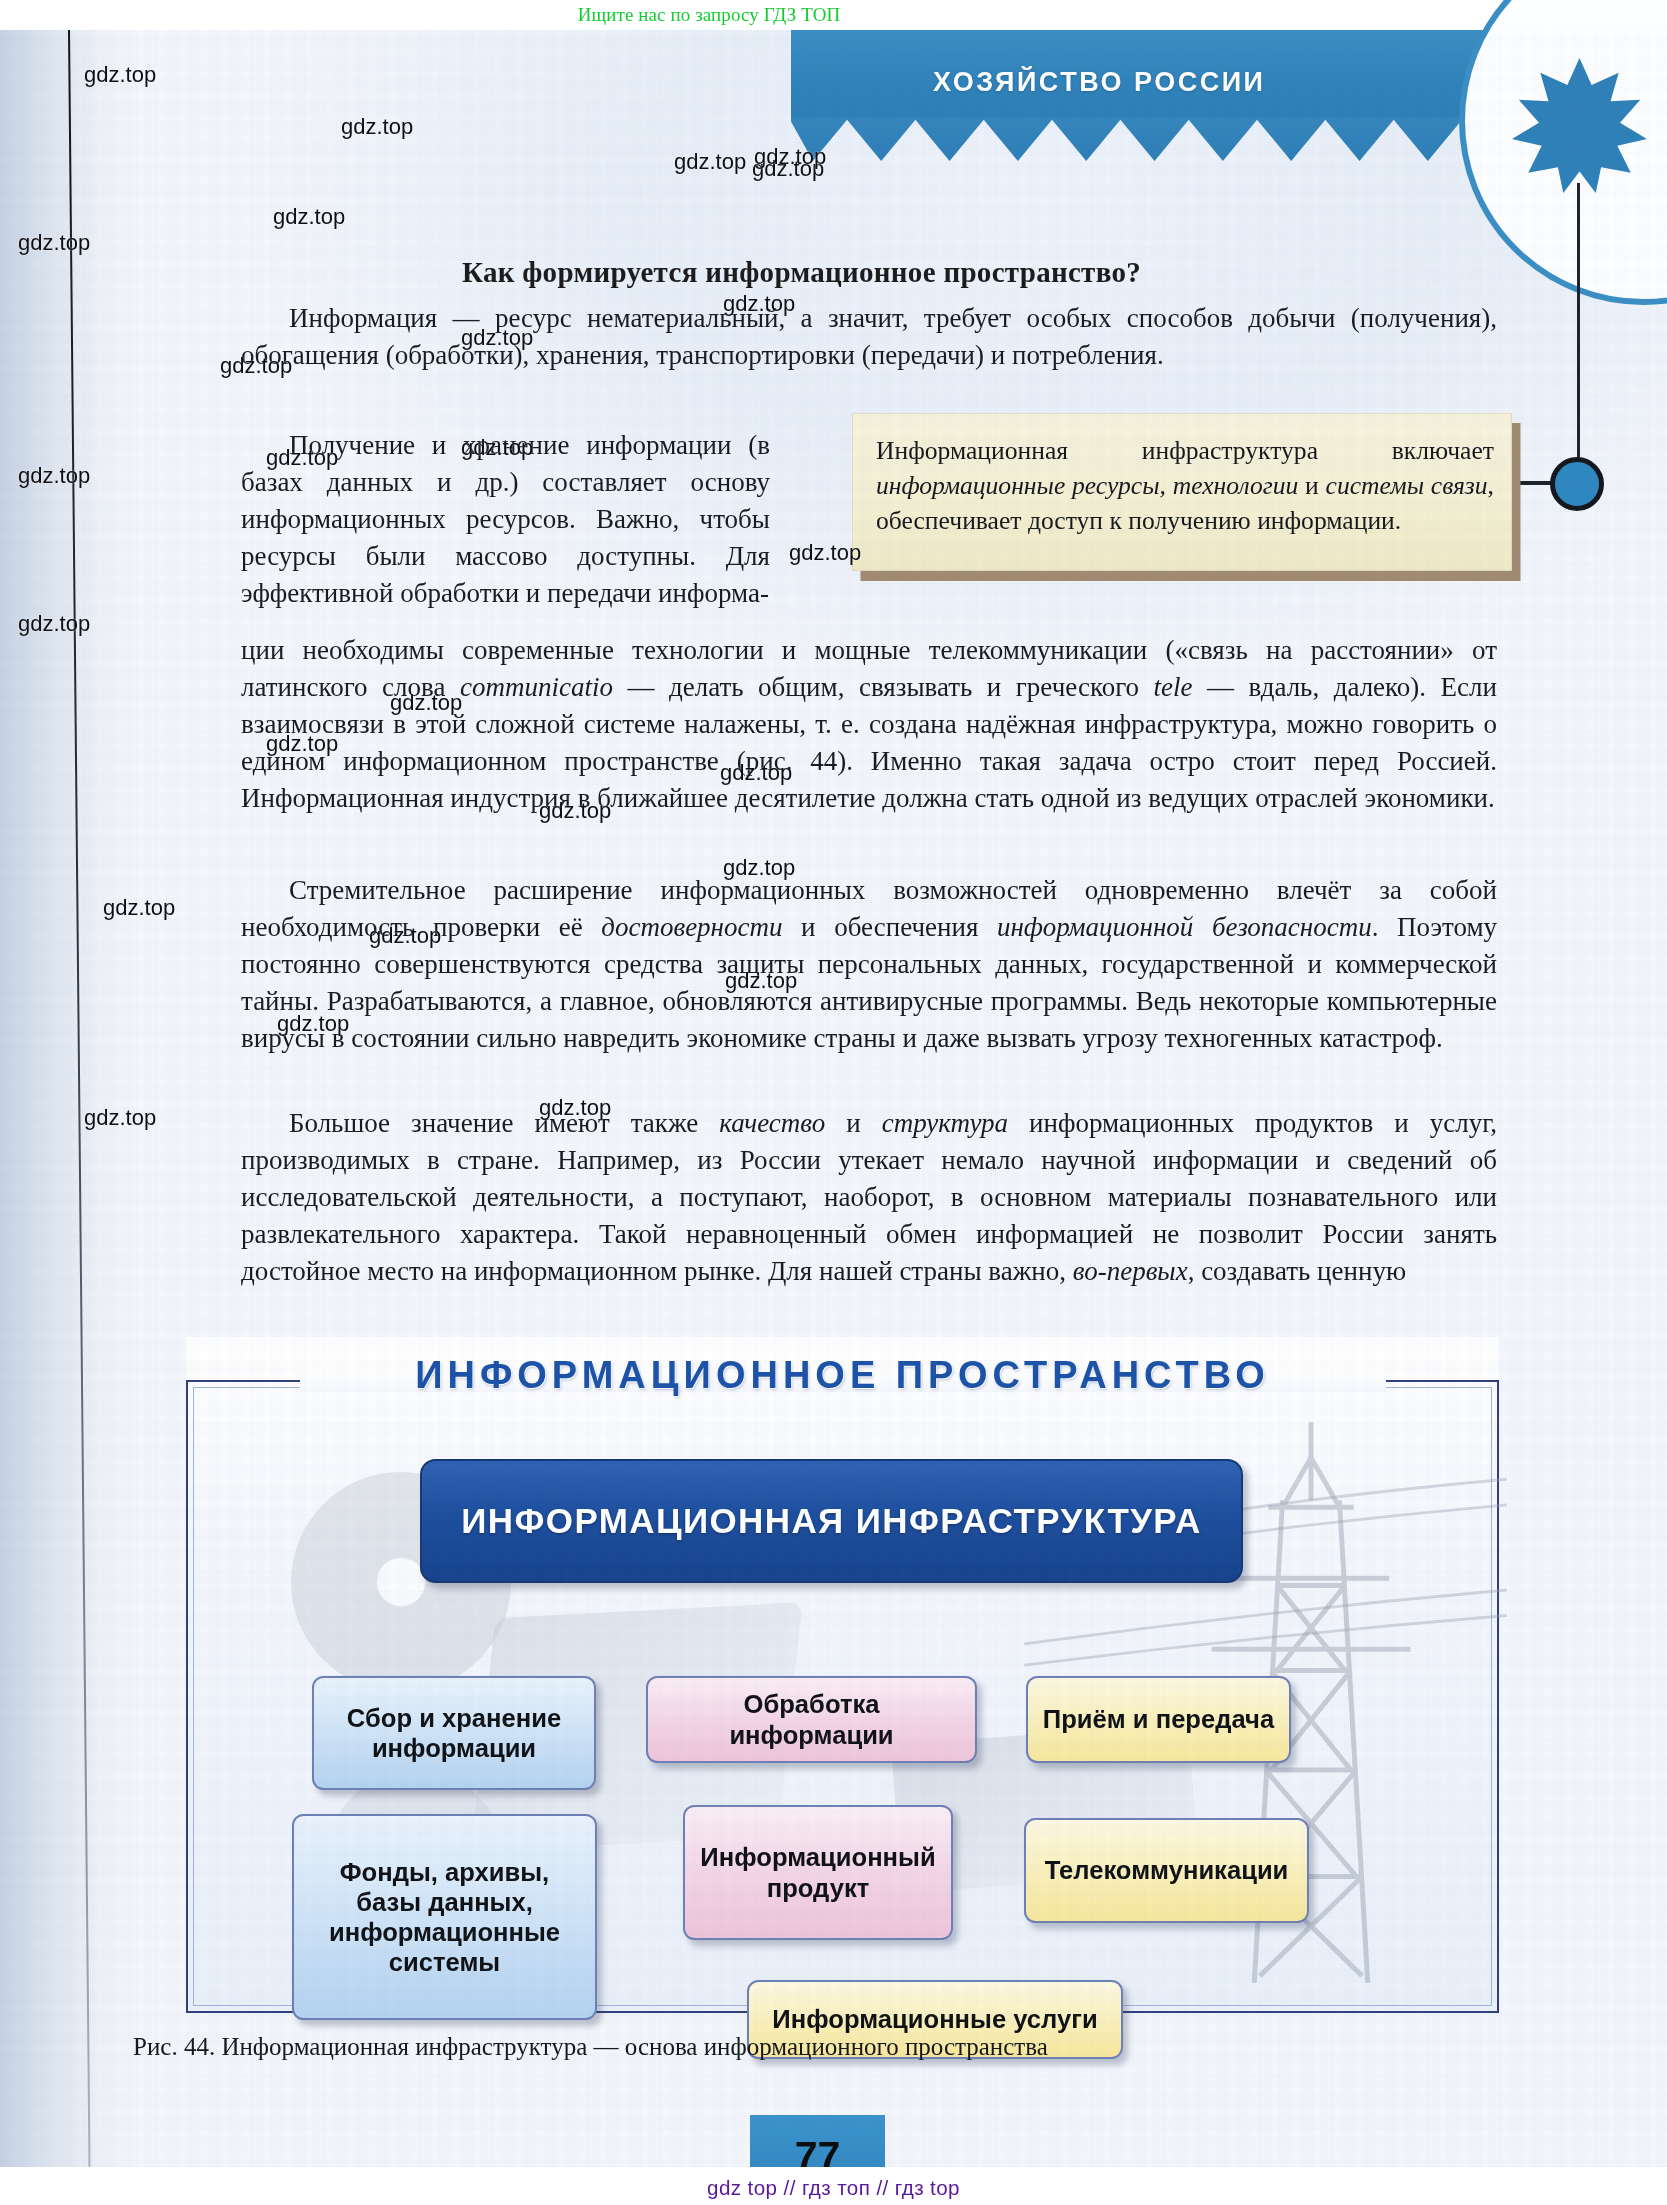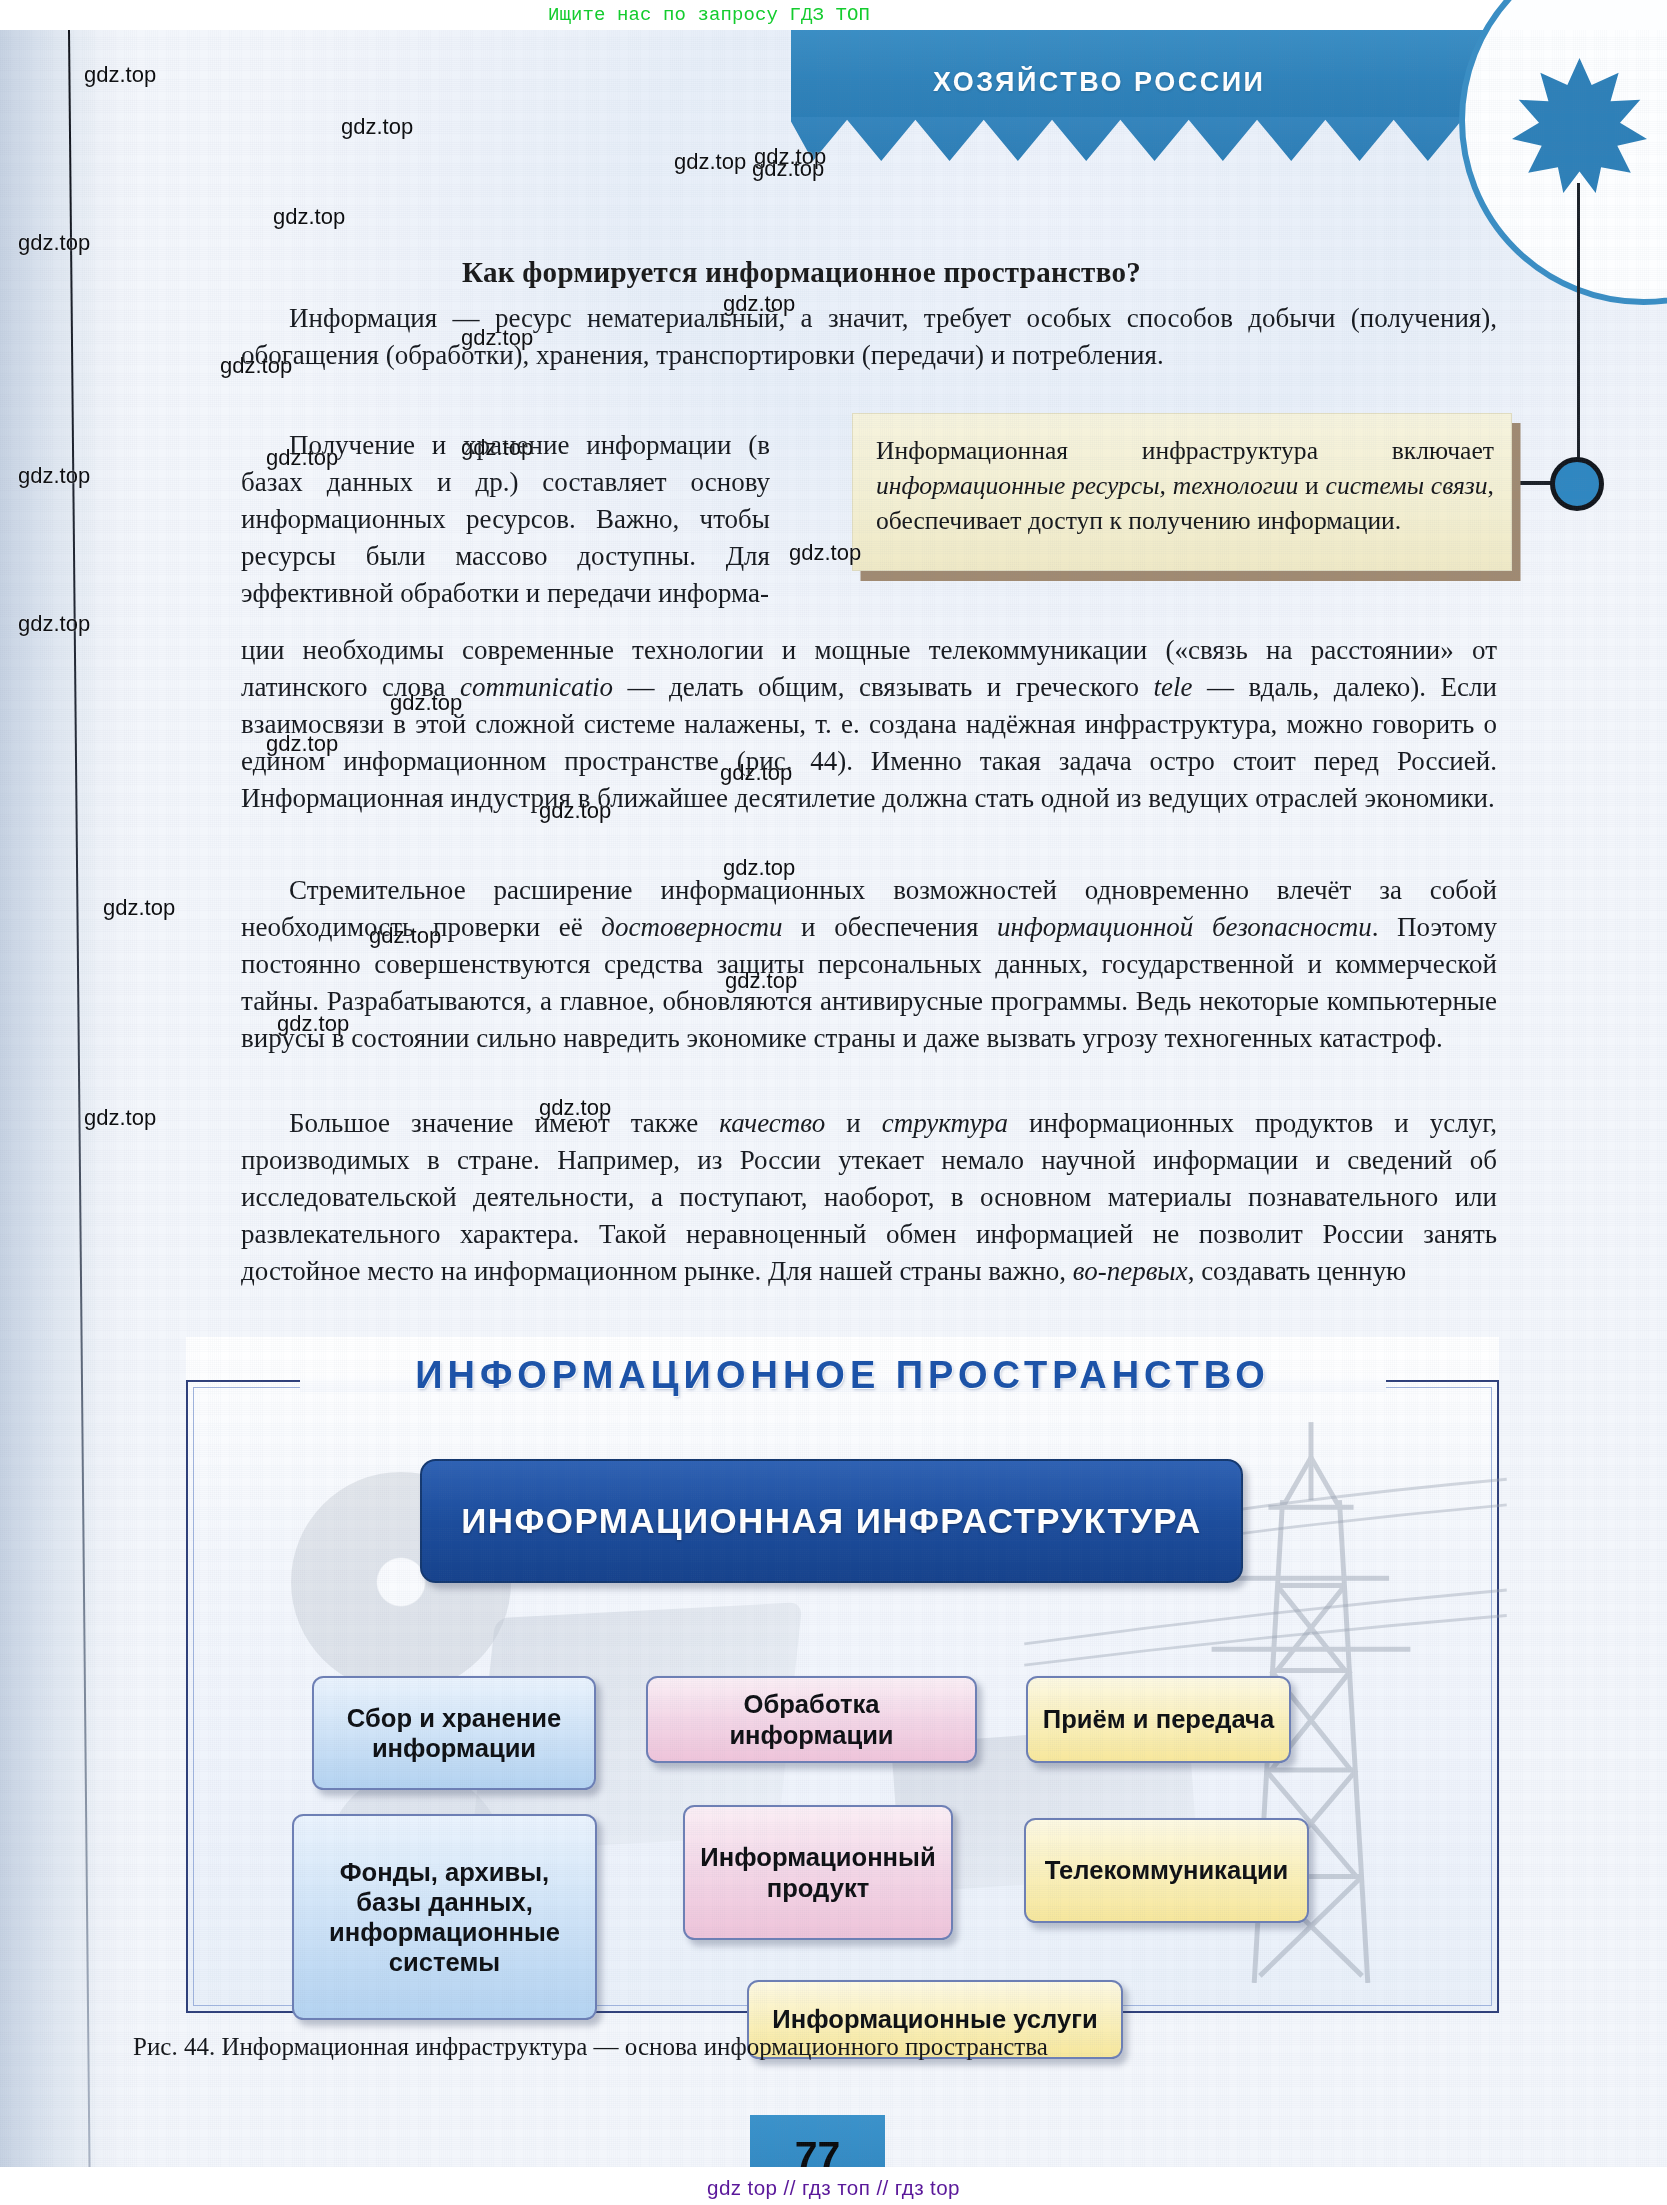--- a/index.html
+++ b/index.html
@@ -9,21 +9,21 @@
     position: relative;
     background: #ffffff;
     font-family: "Liberation Serif", serif;
     overflow: hidden;
   }
 
   
   .promo-top {
     position:absolute; left:0; top:0; width:1418px; height:30px;
     background:#ffffff; text-align:center;
-    font-family:Liberation Mono, monospace;
+    font-family:Liberation Serif, serif;
     font-size:19px; color:#14cc2e; line-height:30px; letter-spacing:0.1px;
   }
   .promo-bottom {
     position:absolute; left:0; bottom:0; width:1667px; height:38px;
     background:#ffffff; text-align:center;
     font-family:"Liberation Sans", sans-serif;
     font-size:20.6px; color:#5a189a; line-height:41px; letter-spacing:0.4px;
   }
 
   

